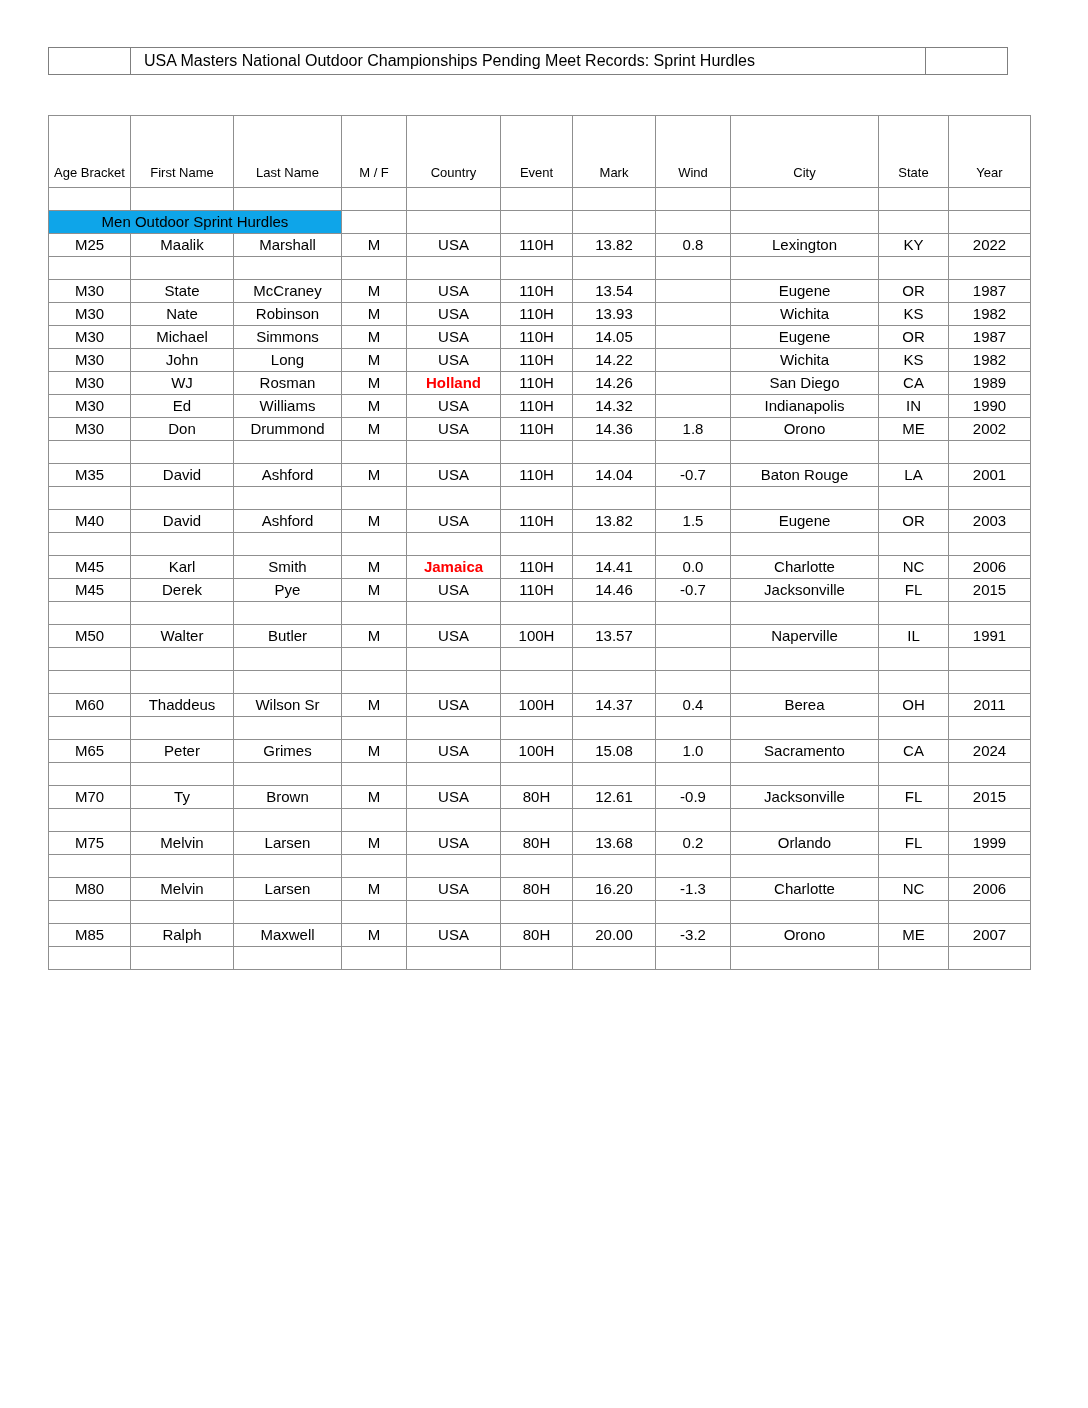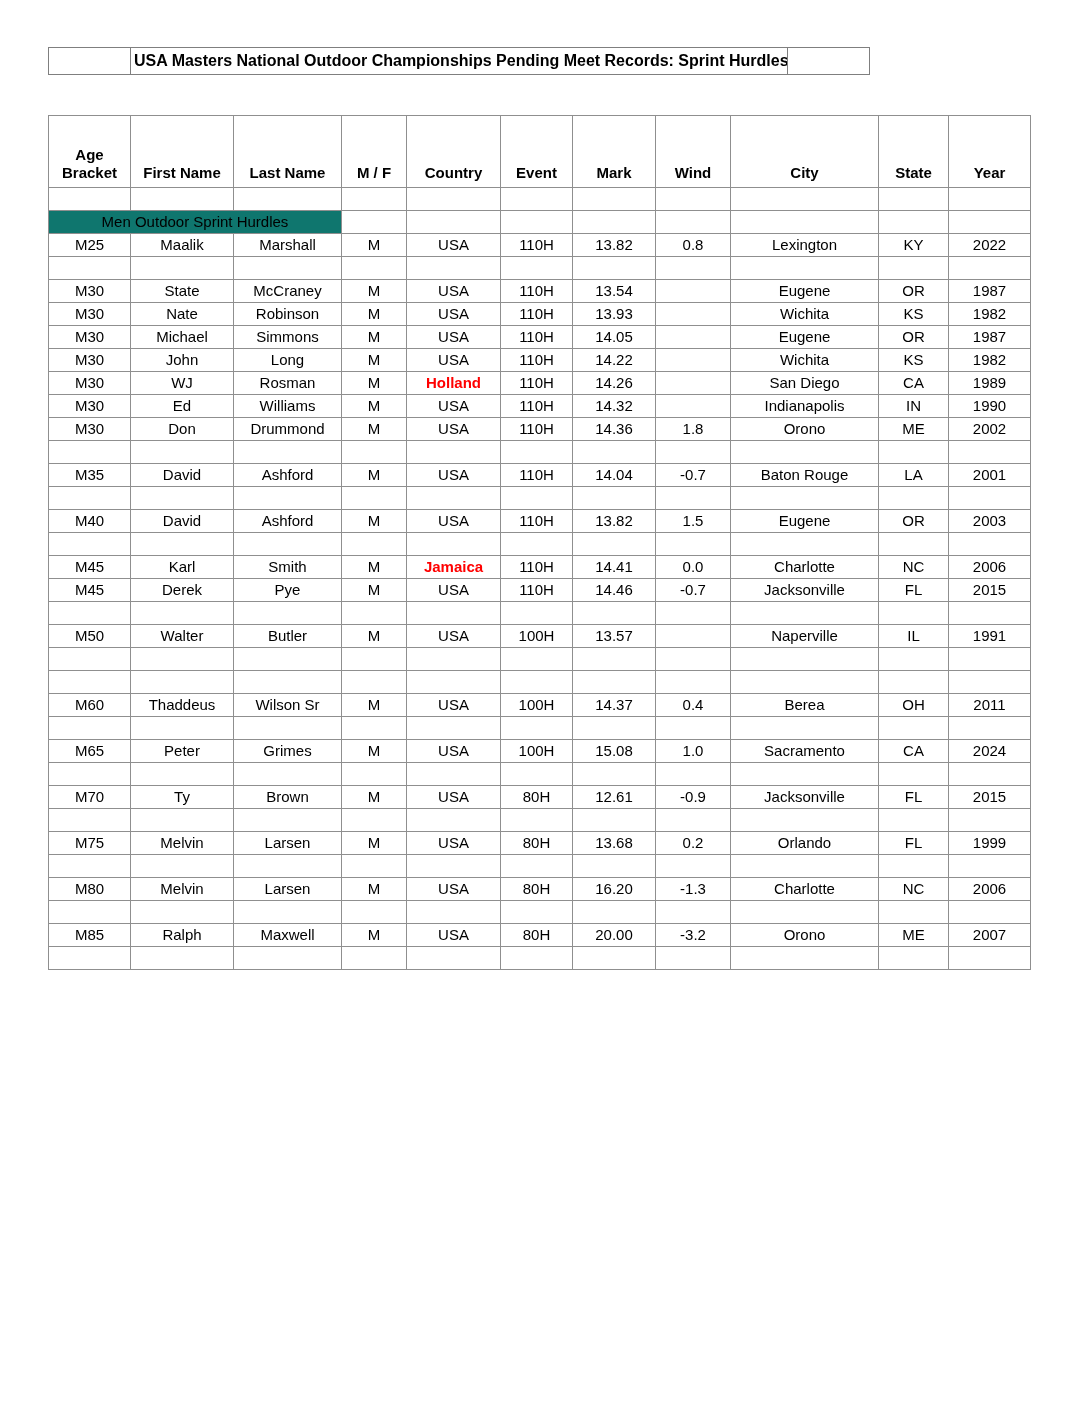--- a/index.html
+++ b/index.html
@@ -26,25 +26,25 @@
   }
   .title-band .band-cell {
     box-sizing: border-box;
     height: 28px;
     border: 1px solid #7f7f7f;
     margin-left: -1px;
   }
   .title-band .band-cell:first-child { margin-left: 0; }
   .band-cell.side { width: 83px; }
   .band-cell.main {
-    width: 658px;
+    width: 796px;
     font-size: 16px;
-    font-weight: bold;
+    font-weight: normal;
     line-height: 26px;
-    padding-left: 3px;
+    padding-left: 13px;
     white-space: nowrap;
     overflow: hidden;
   }
 
   
   table.records {
     position: absolute;
     left: 48px;
     top: 115px;
     border-collapse: collapse;
@@ -54,35 +54,35 @@
   table.records th,
   table.records td {
     border: 1px solid #8f8f8f;
     box-sizing: border-box;
     overflow: hidden;
   }
   table.records th {
     height: 72px;
     vertical-align: bottom;
     text-align: center;
-    font-size: 15px;
-    font-weight: bold;
+    font-size: 13px;
+    font-weight: normal;
     line-height: 18px;
     padding: 0 1px 5px 1px;
   }
   table.records td {
     height: 23px;
     font-size: 15px;
     text-align: center;
     white-space: nowrap;
     padding: 0;
     line-height: 22px;
   }
   td.section-cell {
-    background: #0f766e;
+    background: #0ea5e9;
     text-align: left;
     padding-left: 3px;
     font-size: 16px;
   }
   td.country-red {
     color: #ff0000;
     font-weight: bold;
   }
 </style>
 </head>

